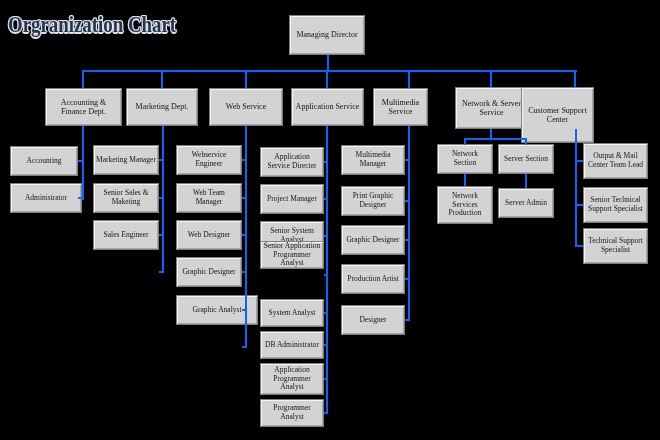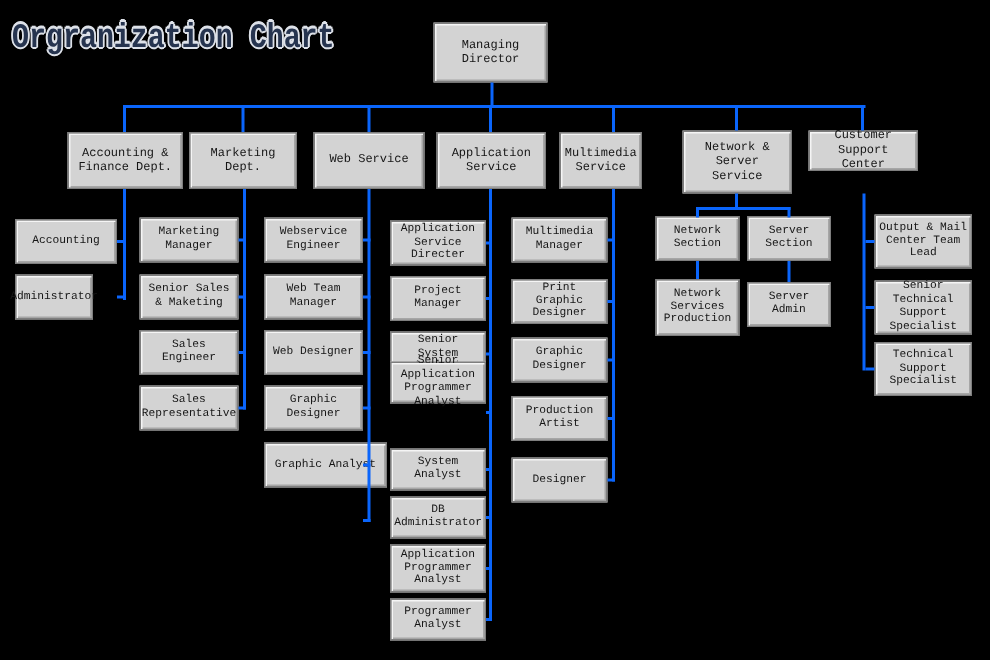--- a/index.html
+++ b/index.html
@@ -1,18 +1,18 @@
 <!DOCTYPE html>
 <html><head>
 <meta charset="utf-8">
 <style>
   html,body{margin:0;padding:0;background:#000;}
   #canvas{
     position:relative;width:660px;height:440px;background:#000;overflow:hidden;
-    font-family:Liberation Mono, monospace;
+    font-family:Liberation Serif, serif;
     --line:#0a65fb;
   }
   #title{
     position:absolute;left:8px;top:12px;
     font-size:23px;font-weight:bold;white-space:nowrap;
     color:#26344f;letter-spacing:0px;
     transform:scaleX(.82);transform-origin:0 0;
     text-shadow:
       -1.5px 0 0 #dde1e8, 1.5px 0 0 #dde1e8, 0 -1.5px 0 #dde1e8, 0 1.5px 0 #dde1e8,
       -1px -1px 0 #dde1e8, 1px -1px 0 #dde1e8, -1px 1px 0 #dde1e8, 1px 1px 0 #dde1e8;
@@ -50,42 +50,39 @@
     </div>
   <div class="box hdr" style="left:291px;top:88px;width:73px;height:38px">
       <span>Application Service</span>
     </div>
   <div class="box hdr" style="left:373px;top:88px;width:55px;height:38px">
       <span>Multimedia Service</span>
     </div>
   <div class="box hdr" style="left:455px;top:87px;width:73px;height:42px">
       <span>Network &amp; Server Service</span>
     </div>
-  <div class="box hdr" style="left:539px;top:87px;width:73px;height:27px">
+  <div class="box hdr" style="left:521px;top:87px;width:73px;height:56px">
       <span>Customer Support Center</span>
     </div>
 
   <div class="box child" style="left:10px;top:146px;width:68px;height:30px">
       <span>Accounting</span>
     </div>
-  <div class="box child" style="left:10px;top:183px;width:52px;height:30px">
+  <div class="box child" style="left:10px;top:183px;width:72px;height:30px">
       <span>Administrator</span>
     </div>
 
   <div class="box child" style="left:93px;top:145px;width:66px;height:30px">
       <span>Marketing Manager</span>
     </div>
   <div class="box child" style="left:93px;top:183px;width:66px;height:30px">
       <span>Senior Sales &amp; Maketing</span>
     </div>
   <div class="box child" style="left:93px;top:220px;width:66px;height:30px">
       <span>Sales Engineer</span>
-    </div>
-  <div class="box child" style="left:93px;top:257px;width:66px;height:30px">
-      <span>Sales Representative</span>
     </div>
 
   <div class="box child" style="left:176px;top:145px;width:66px;height:30px">
       <span>Webservice Engineer</span>
     </div>
   <div class="box child" style="left:176px;top:183px;width:66px;height:30px">
       <span>Web Team Manager</span>
     </div>
   <div class="box child" style="left:176px;top:220px;width:66px;height:30px">
       <span>Web Designer</span>

